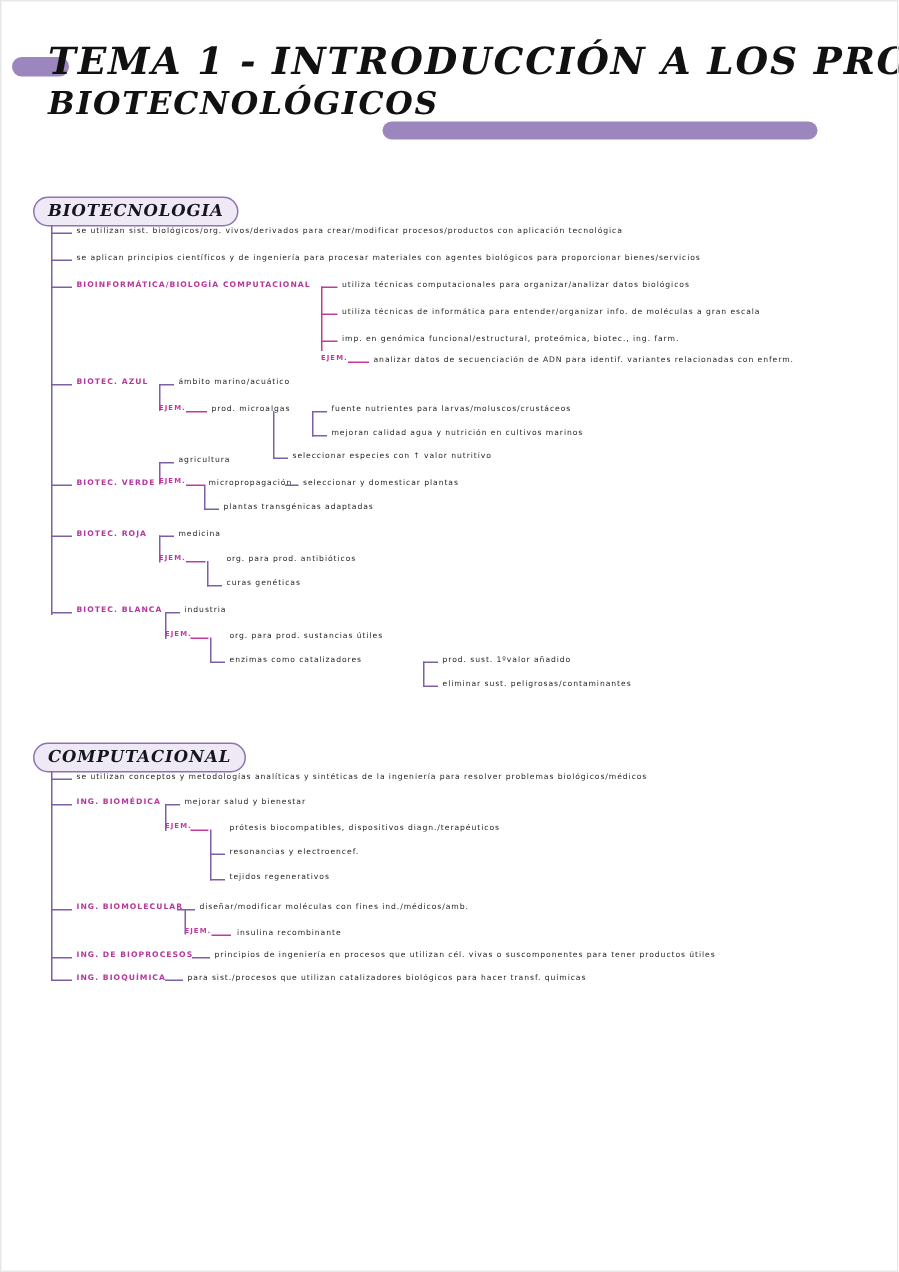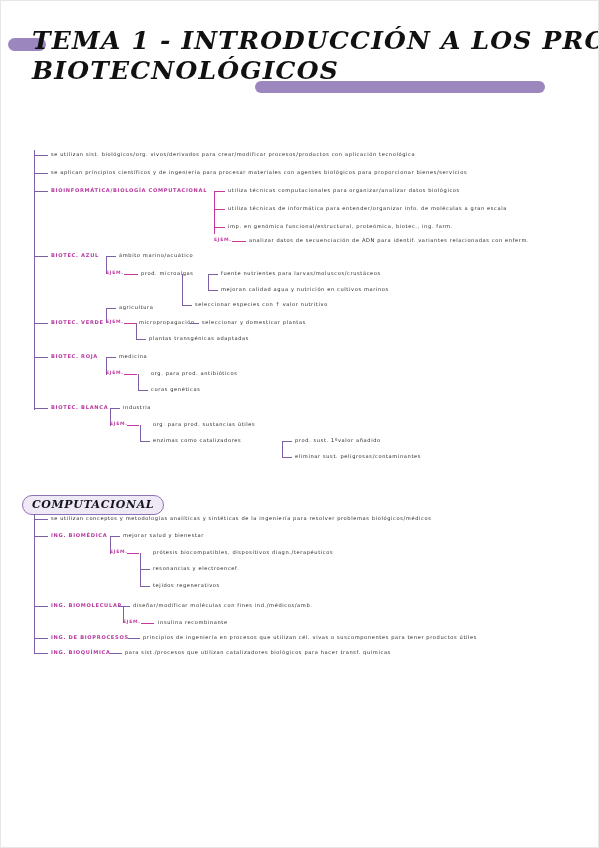--- a/index.html
+++ b/index.html
@@ -19,21 +19,21 @@
   }
   .title-line1{
     position:absolute;left:32px;top:0px;
     font-family:"DejaVu Serif","Liberation Serif",serif;
     font-style:italic;font-weight:700;font-size:25px;letter-spacing:1.2px;
     color:#111;white-space:nowrap;
   }
   .title-line2{
     position:absolute;left:32px;top:30px;
     font-family:"DejaVu Serif","Liberation Serif",serif;
-    font-style:italic;font-weight:700;font-size:25px;letter-spacing:1.2px;
+    font-style:italic;font-weight:700;font-size:21px;letter-spacing:1.2px;
     color:#111;white-space:nowrap;
   }
   .title-underline{
     position:absolute;left:255px;top:55px;width:290px;height:12px;
     background:#9b86bd;border-radius:6px;
   }
 
   
   .sec-head{
     position:absolute;
@@ -70,20 +70,21 @@
 
 <div class="page">
 
   <div class="title-wrap">
     <div class="title-bar"></div>
     <div class="title-line1">TEMA 1 - INTRODUCCIÓN A LOS PROCESOS</div>
     <div class="title-line2">BIOTECNOLÓGICOS</div>
     <div class="title-underline"></div>
   </div>
 
+  <div class="sec-head" style="left:22px;top:131px;">BIOTECNOLOGIA</div>
 
   <div class="ln v" style="left:34px;top:150px;height:260px;"></div>
 
   <div class="ln h" style="left:34px;top:155px;width:14px;"></div>
   <div class="node" style="left:51px;top:152px;">se utilizan sist. biológicos/org. vivos/derivados para crear/modificar   procesos/productos  con aplicación tecnológica</div>
 
   <div class="ln h" style="left:34px;top:173px;width:14px;"></div>
   <div class="node" style="left:51px;top:170px;">se aplican principios científicos y de ingeniería para procesar materiales con agentes biológicos para proporcionar bienes/servicios</div>
 
   <div class="ln h" style="left:34px;top:191px;width:14px;"></div>

